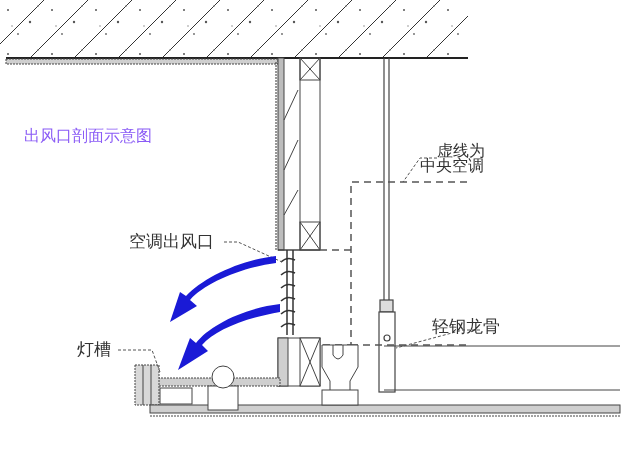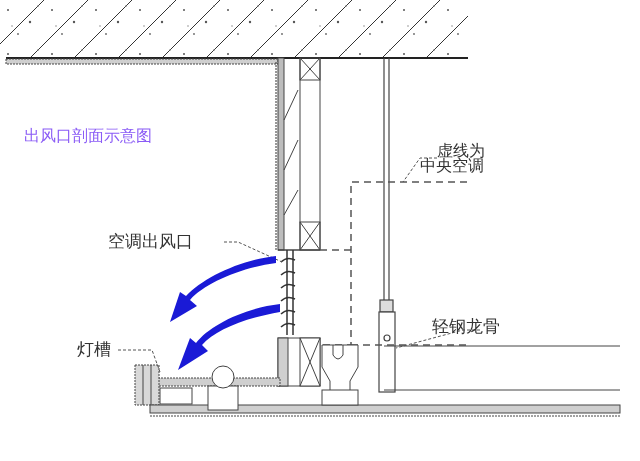--- a/index.html
+++ b/index.html
@@ -109,15 +109,15 @@
 
   <g fill="#1a1ad6">
     <path d="M276 263 C240 268 205 283 190 300 L197 306 L170 322 L180 292 L186 296 C203 278 240 260 276 256 Z"></path>
     <path d="M280 312 C245 318 215 330 202 345 L208 351 L178 370 L190 338 L196 343 C210 325 245 308 280 304 Z"></path>
   </g>
 </svg>
 
 <div class="title" style="left:24px;top:128px;">出风口剖面示意图</div>
 <div class="lbl" style="left:437px;top:143px;font-size:16px;text-align:right;">虚线为</div>
 <div class="lbl" style="left:420px;top:158px;font-size:16px;text-align:right;">中央空调</div>
-<div class="lbl" style="left:108px;top:233px;text-align:center;">空调出风口</div>
+<div class="lbl" style="left:129px;top:233px;text-align:center;">空调出风口</div>
 <div class="lbl" style="left:77px;top:341px;">灯槽</div>
 <div class="lbl" style="left:432px;top:319px;font-family:Liberation Mono, monospace;">轻钢龙骨</div>
 
 </body></html>

